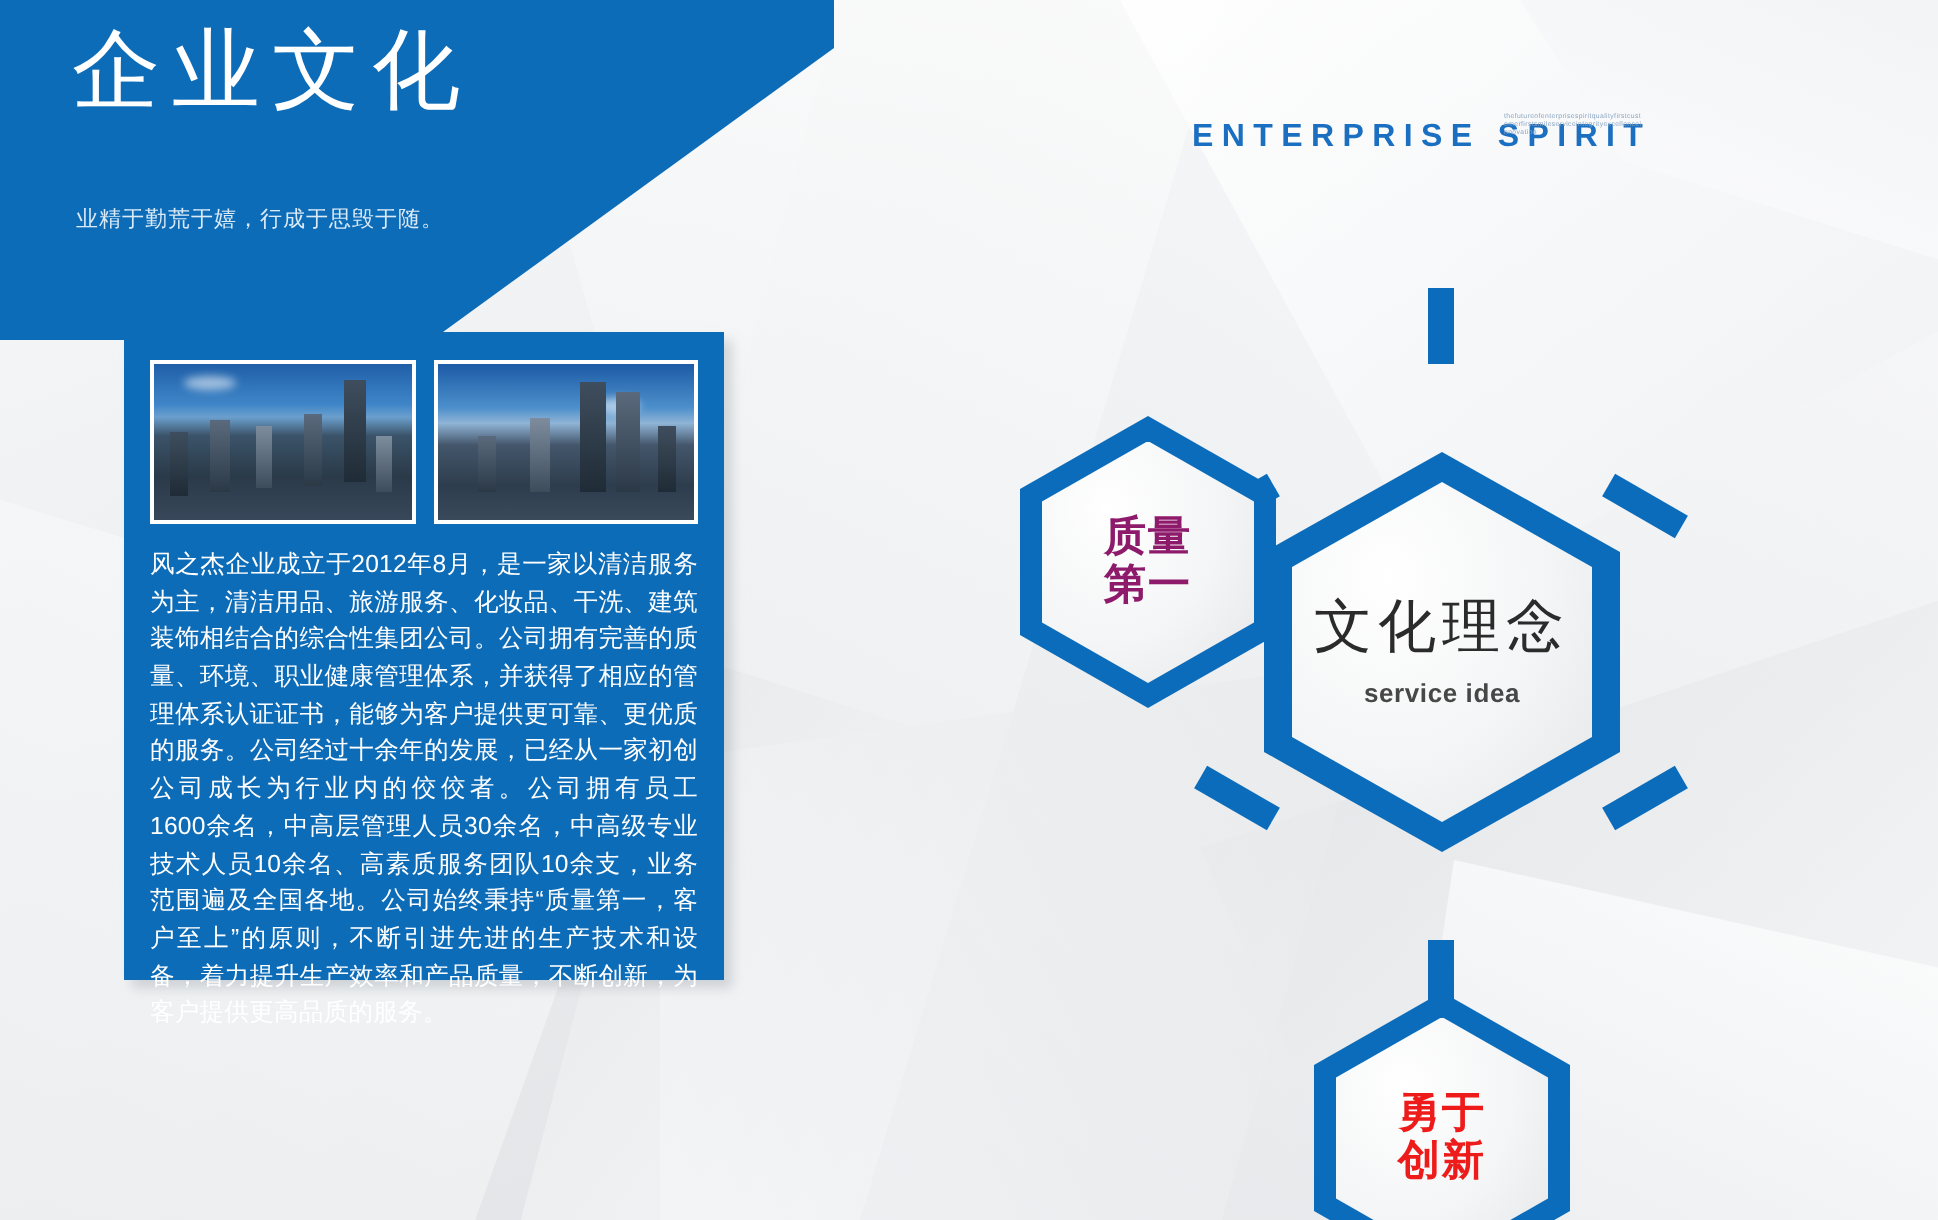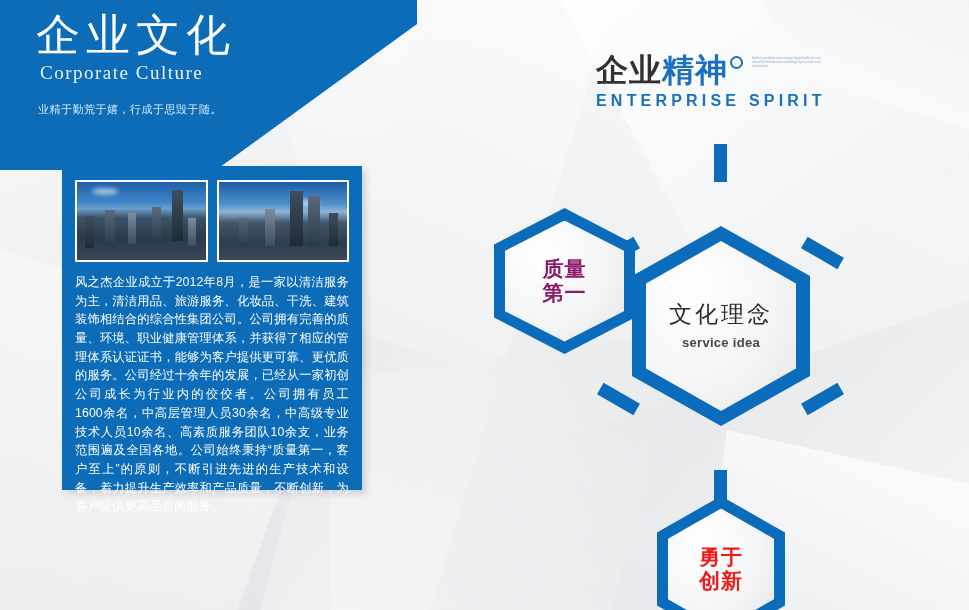--- a/index.html
+++ b/index.html
@@ -107,21 +107,21 @@
     clip-path:polygon(50% 0%,100% 25%,100% 75%,50% 100%,0% 75%,0% 25%);
     filter:drop-shadow(2px 3px 3px rgba(0,0,0,.22));}
   .hex .inner{position:absolute;left:11px;top:12.5px;right:11px;bottom:12.5px;
     background:radial-gradient(ellipse at 32% 28%,#ffffff 0%,#f4f5f6 55%,#e4e6e8 100%);
     clip-path:polygon(50% 0%,100% 25%,100% 75%,50% 100%,0% 75%,0% 25%);}
   .hex .lbl{position:absolute;inset:0;display:flex;flex-direction:column;
     align-items:center;justify-content:center;font-size:21px;font-weight:700;
     line-height:1.14;letter-spacing:1px;}
   .hex.center{width:178px;height:200px;}
   .hex.center .inner{left:14px;top:15px;right:14px;bottom:15px;}
-  .hex.center .lbl .cn{font-size:23px;font-weight:400;color:#2b2b2b;letter-spacing:3px;}
+  .hex.center .lbl .cn{font-size:29px;font-weight:400;color:#2b2b2b;letter-spacing:3px;}
   .hex.center .lbl .en{font-size:13px;font-weight:700;color:#474747;margin-top:9px;letter-spacing:.3px;}
 </style>
 </head>
 <body>
 
 <div id="stage">
 
   <div class="bg-base"></div>
   <div class="facet f1"></div>
   <div class="facet f2"></div>
@@ -129,21 +129,20 @@
   <div class="facet f4"></div>
   <div class="facet f5"></div>
   <div class="facet f6"></div>
   <div class="facet f7"></div>
   <div class="facet f8"></div>
   <div class="facet f9"></div>
 
   <div class="banner"></div>
   <div class="banner-inner">
     <div class="banner-cn">企业文化</div>
-    <div class="banner-en">Corporate Culture</div>
     <div class="banner-sub">业精于勤荒于嬉，行成于思毁于随。</div>
   </div>
 
 
   <div class="card-shadow"></div>
   <div class="card">
     <div class="card-photos">
       <div class="photo photo-a">
         <div class="sky-cloud" style="left:12%;top:8%;width:26px;height:7px;"></div>
         <div class="tower dk" style="left:74%;top:10%;width:11px;height:66%;"></div>
@@ -159,23 +158,20 @@
         <div class="tower" style="left:70%;top:18%;width:12px;height:64%;"></div>
         <div class="tower lite" style="left:36%;top:34%;width:10px;height:48%;"></div>
         <div class="tower" style="left:16%;top:46%;width:9px;height:36%;"></div>
         <div class="tower dk" style="left:86%;top:40%;width:9px;height:42%;"></div>
       </div>
     </div>
     <div class="card-text">风之杰企业成立于2012年8月，是一家以清洁服务为主，清洁用品、旅游服务、化妆品、干洗、建筑装饰相结合的综合性集团公司。公司拥有完善的质量、环境、职业健康管理体系，并获得了相应的管理体系认证证书，能够为客户提供更可靠、更优质的服务。公司经过十余年的发展，已经从一家初创公司成长为行业内的佼佼者。公司拥有员工　1600余名，中高层管理人员30余名，中高级专业技术人员10余名、高素质服务团队10余支，业务范围遍及全国各地。公司始终秉持“质量第一，客户至上”的原则，不断引进先进的生产技术和设备，着力提升生产效率和产品质量，不断创新，为客户提供更高品质的服务。</div>
   </div>
 
   <div class="spirit">
-    <div class="spirit-cn">
-      <span class="dark">企业</span><span class="blue">精神</span><span class="spirit-dot"></span>
-    </div>
     <div class="spirit-en">ENTERPRISE SPIRIT</div>
     <div class="microtext">thefutureofenterprisespiritqualityfirstcustomerfirstsmileserviceintegrityexcellenceinnovation</div>
   </div>
 
   <div class="hexwrap">
 
     <div class="hexline" style="left:222px;top:44px;width:13px;height:38px;"></div>
     <div class="hexline" style="left:222px;top:370px;width:13px;height:38px;"></div>
     <div class="hexline" style="left:120px;top:132px;width:13px;height:42px;transform:rotate(60deg);"></div>
     <div class="hexline" style="left:324px;top:132px;width:13px;height:42px;transform:rotate(-60deg);"></div>
@@ -185,21 +181,21 @@
     <div class="hex center" style="left:140px;top:126px;">
       <div class="outer"></div>
       <div class="inner"></div>
       <div class="lbl">
         <span class="cn">文化理念</span>
         <span class="en">service idea</span>
       </div>
     </div>
 
 
-    <div class="hex" style="left:2px;top:108px;padding-left:13px;">
+    <div class="hex" style="left:18px;top:108px;">
       <div class="outer"></div>
       <div class="inner"></div>
       <div class="lbl" style="color:#8e1a6b;">
         <span>质量</span>
         <span>第一</span>
       </div>
     </div>
 
 
 

